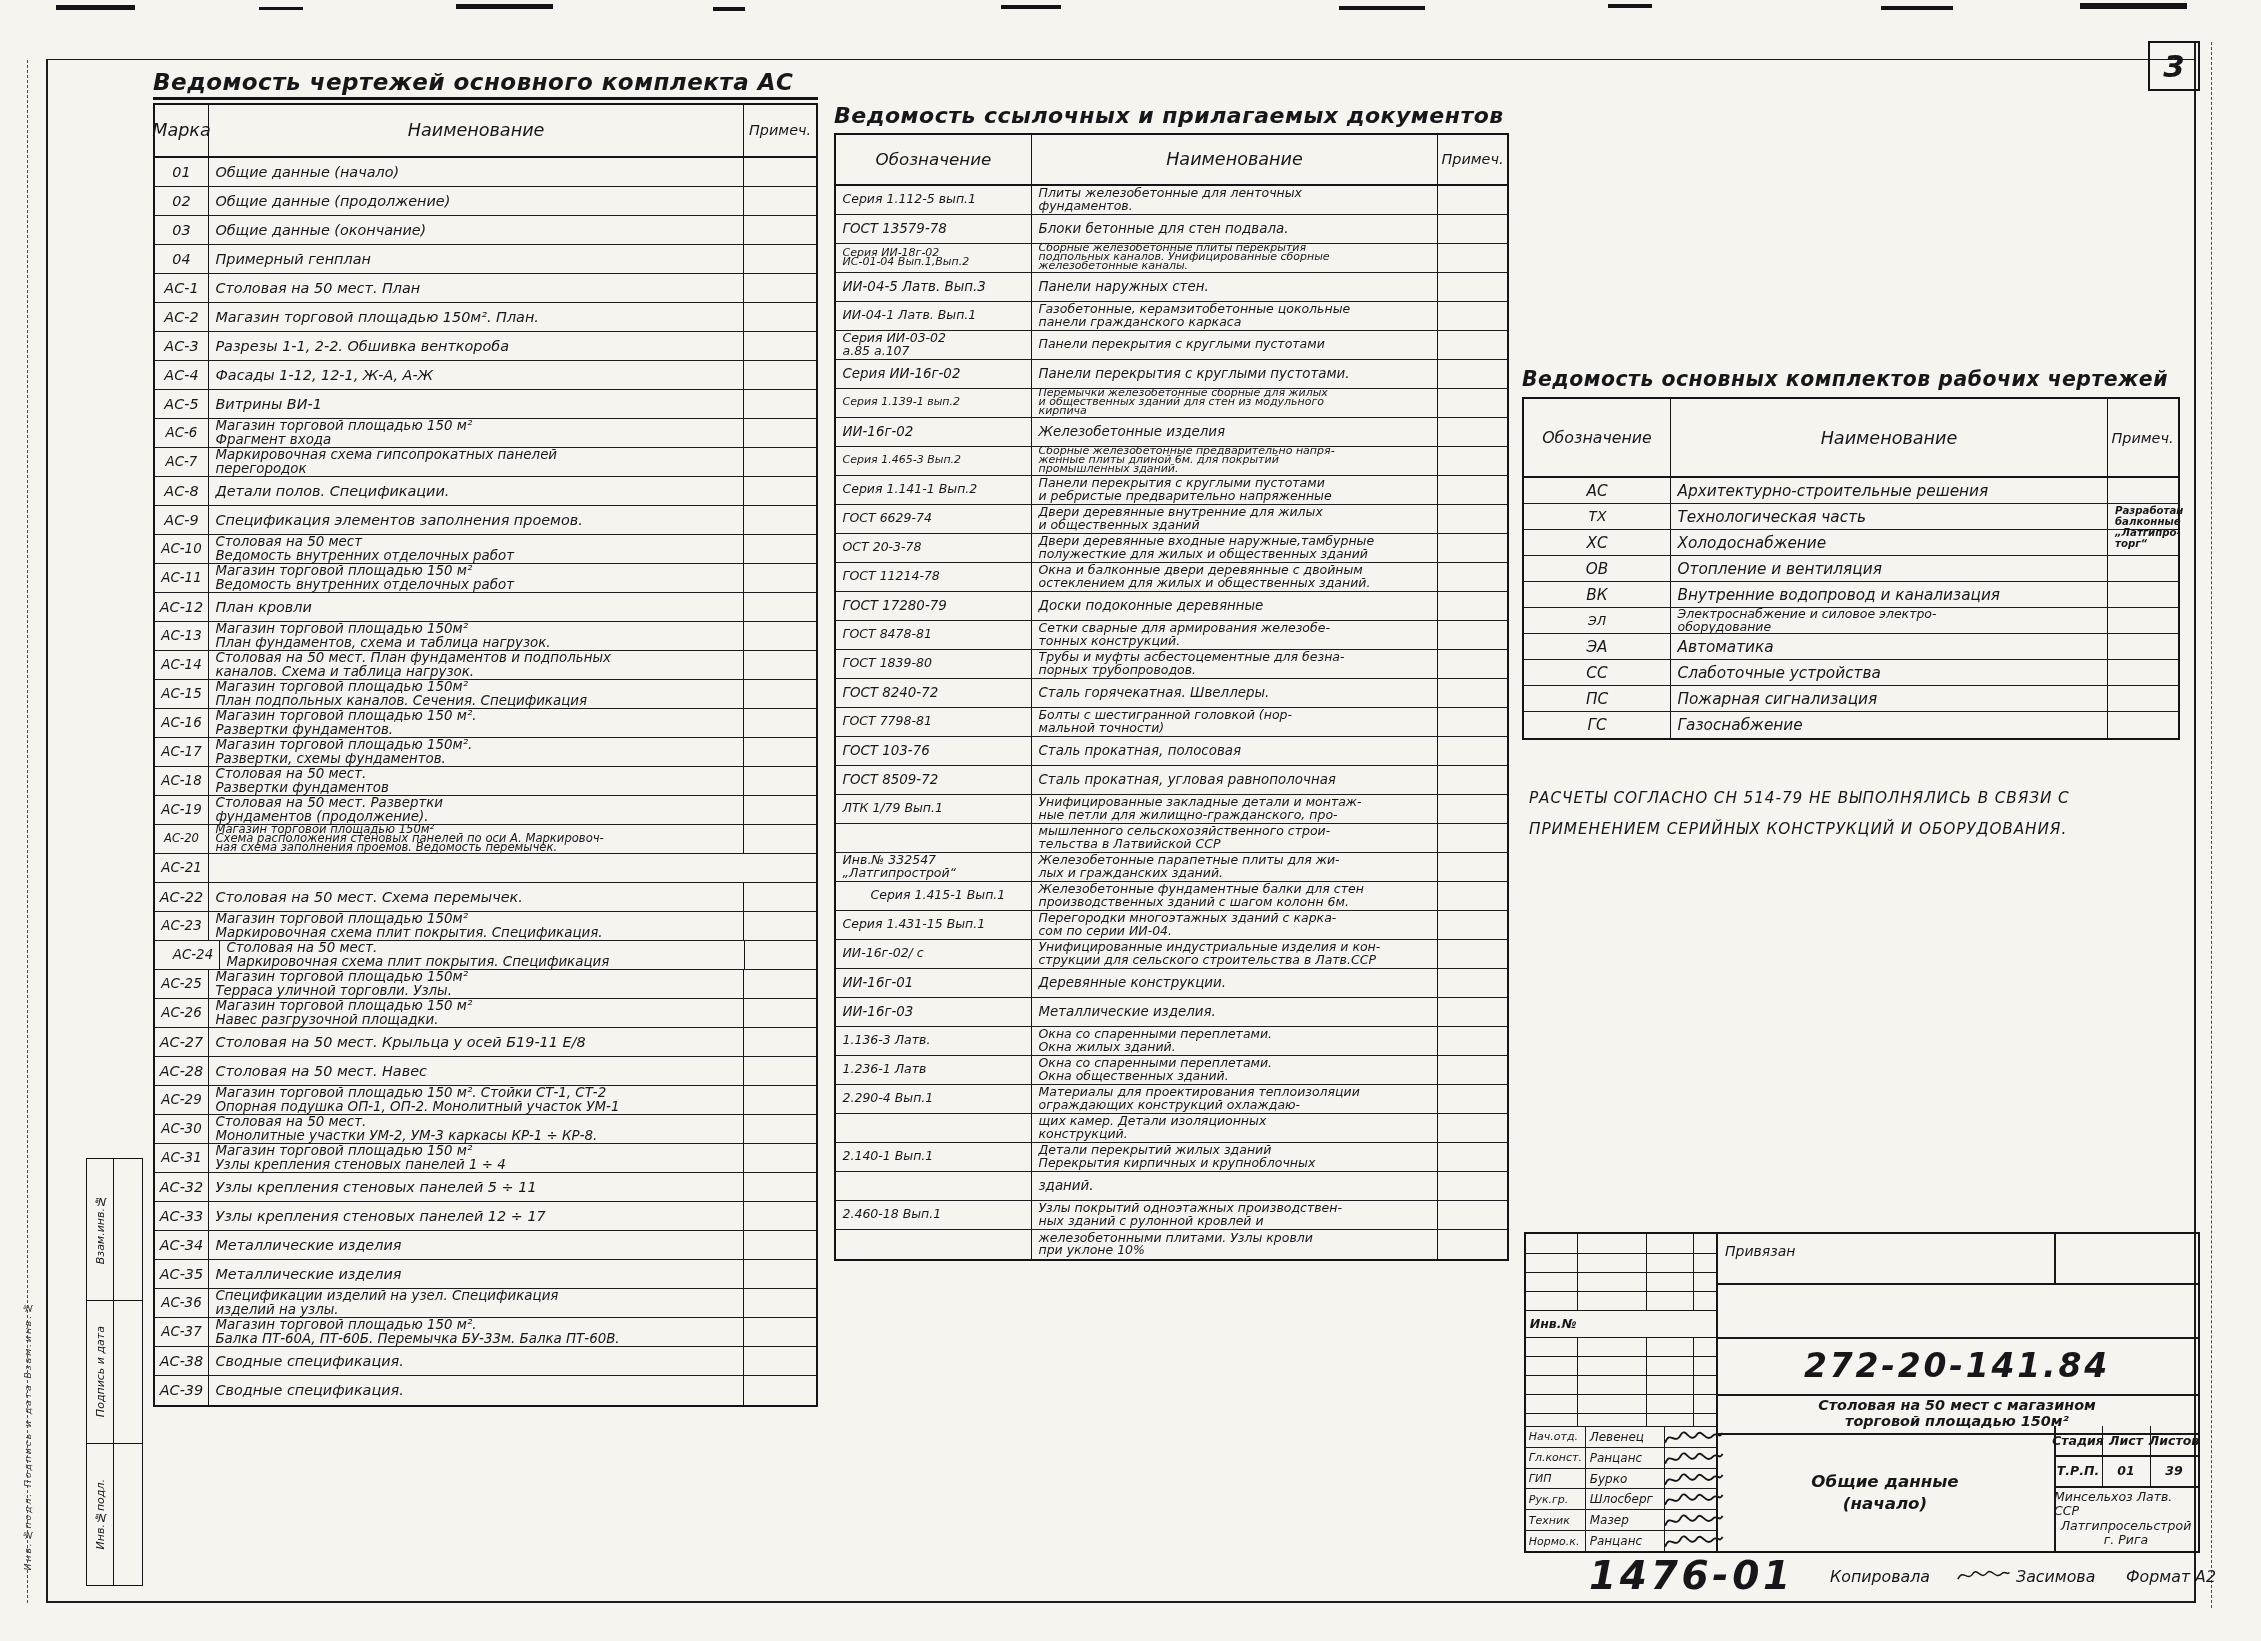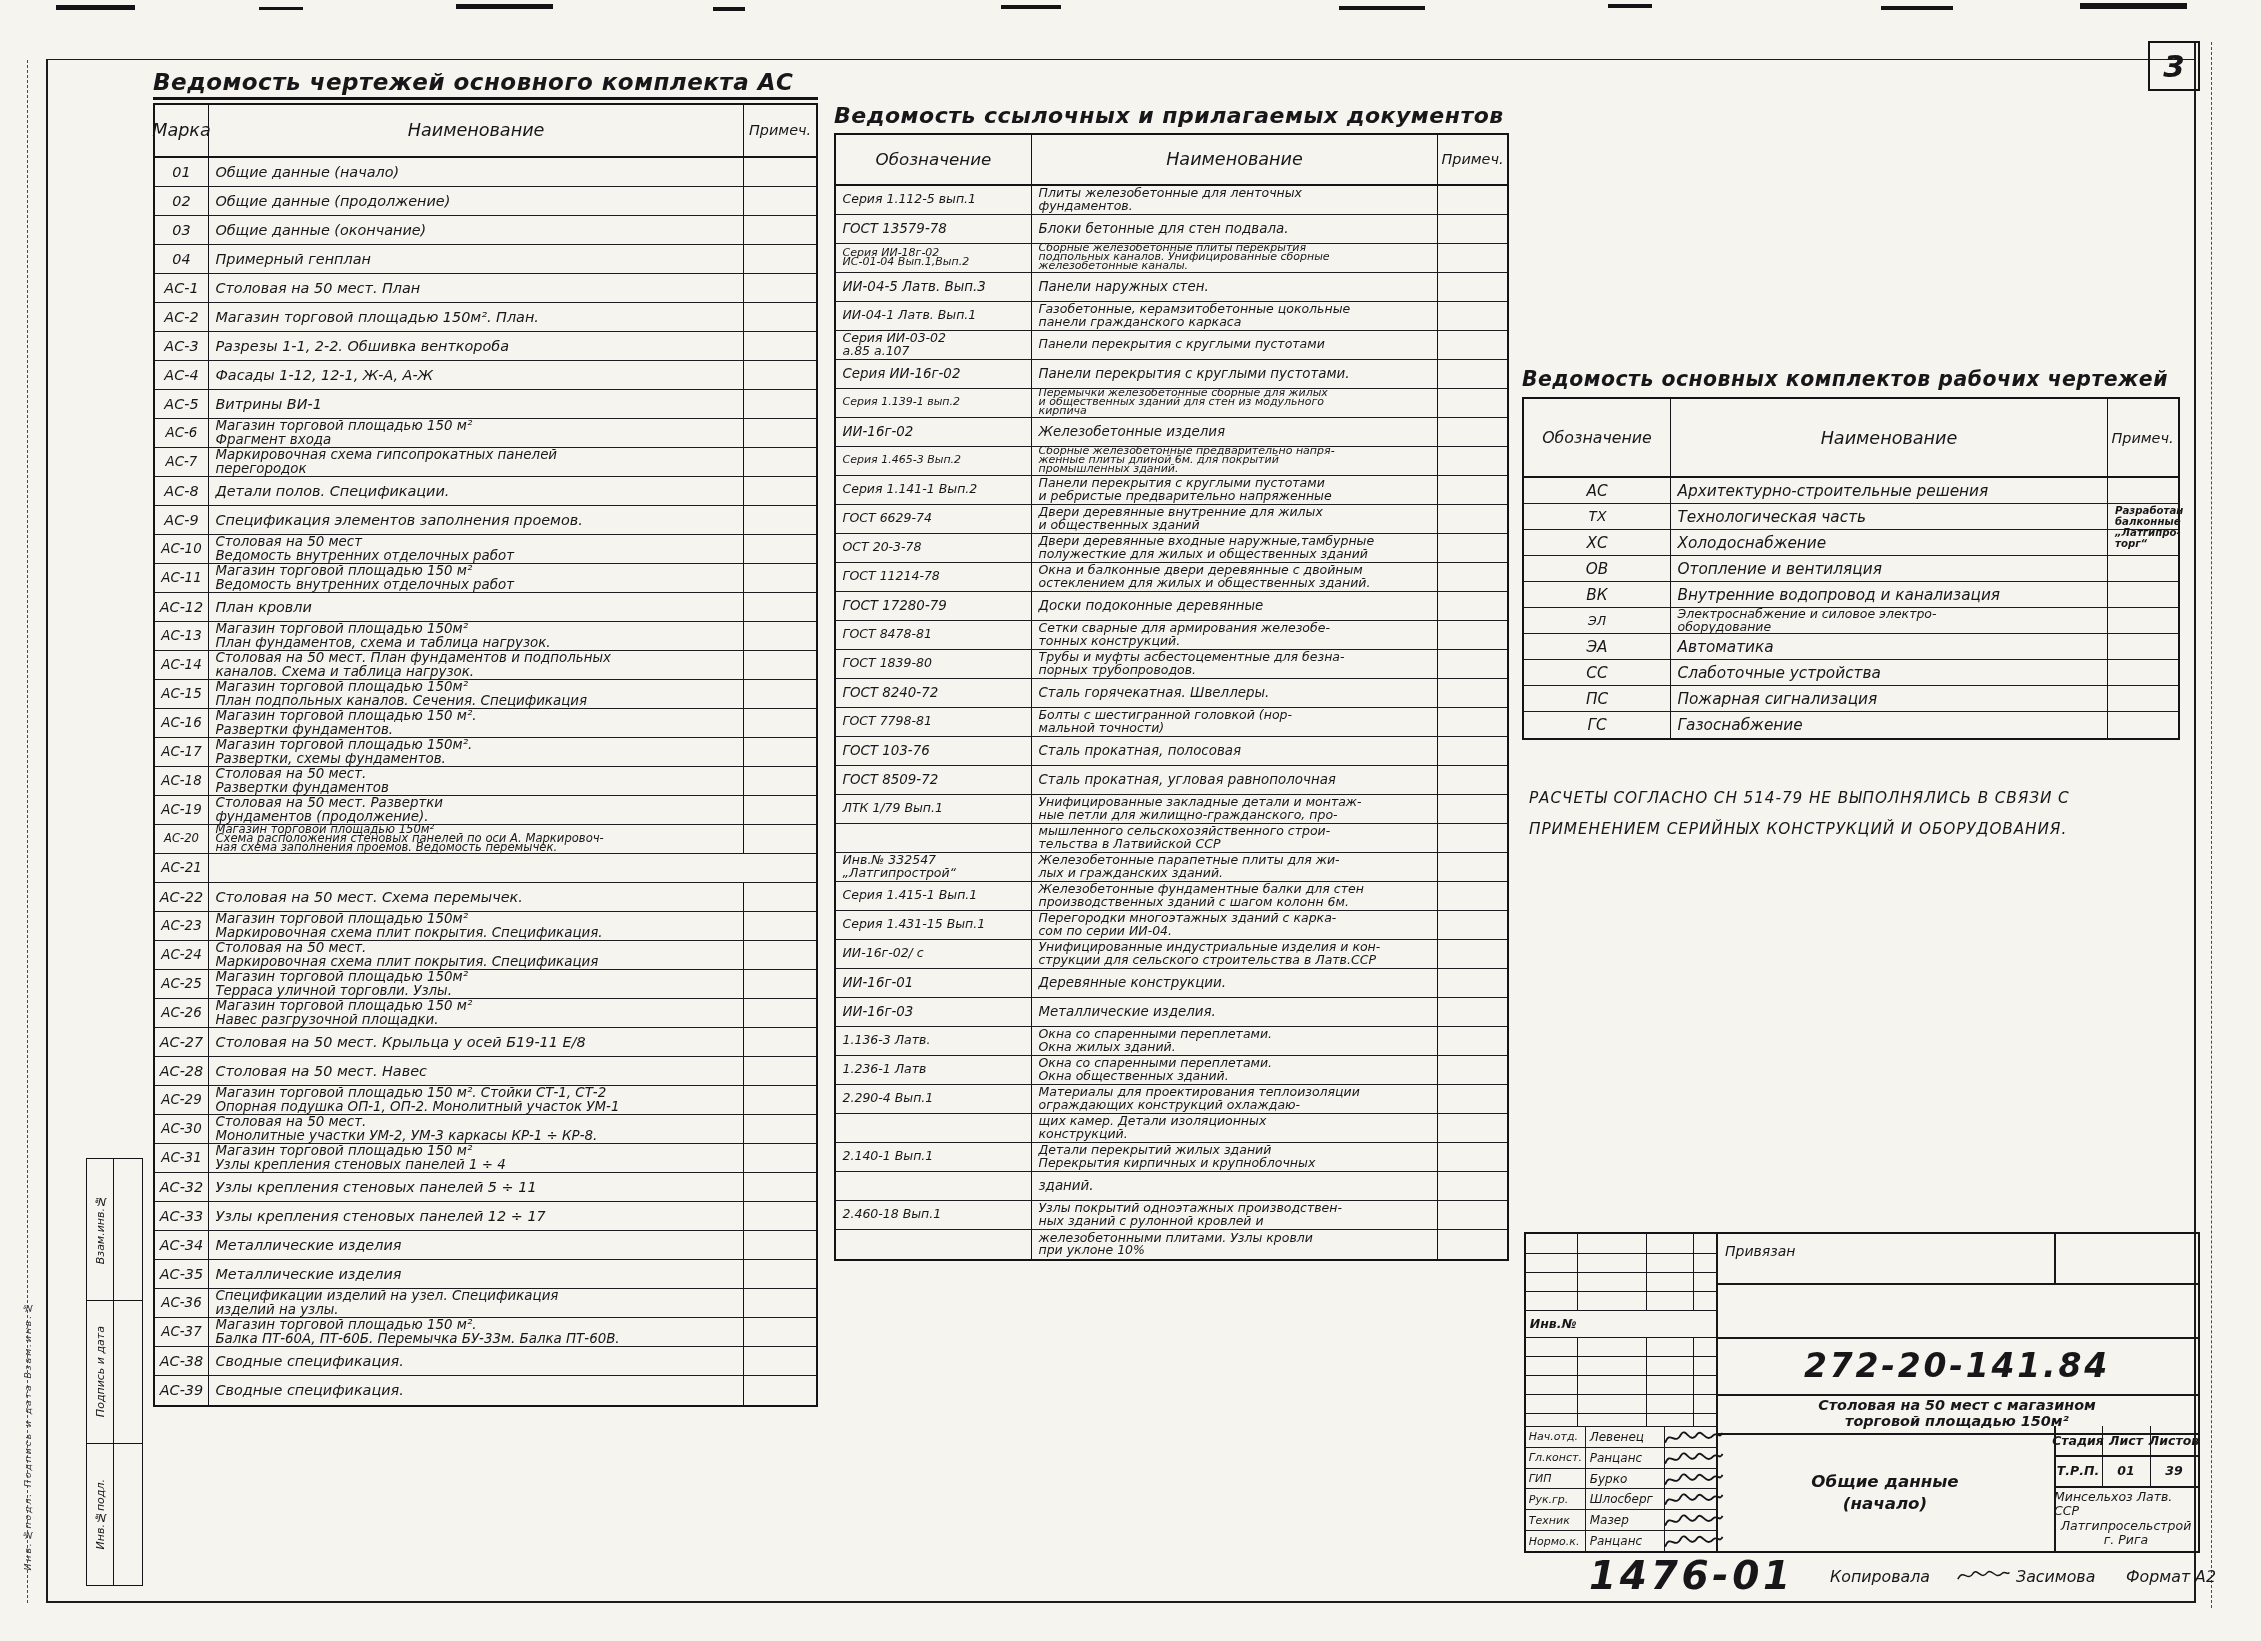--- a/index.html
+++ b/index.html
@@ -517,21 +517,21 @@
               <div class="lines l2">
                 <div class="ln">Магазин торговой площадью 150м²</div>
                 <div class="ln">Маркировочная схема плит покрытия. Спецификация.</div>
               </div>
             </div>
             <div class="tcell" style="width: 72px;">
               <div class="lines l2"></div>
             </div>
           </div>
           <div class="trow" style="height: 29px;">
-            <div class="tcell c-center" style="width: 54px;">
+            <div class="tcell c-center" style="width: 54px; margin-left: 12px;">
               <div class="lines l2">
                 <div class="ln">АС-24</div>
               </div>
             </div>
             <div class="tcell" style="width: 536px;">
               <div class="lines l2">
                 <div class="ln">Столовая на 50 мест.</div>
                 <div class="ln">Маркировочная схема плит покрытия. Спецификация</div>
               </div>
             </div>
@@ -1157,21 +1157,21 @@
               <div class="lines l2">
                 <div class="ln">Железобетонные парапетные плиты для жи-</div>
                 <div class="ln">лых и гражданских зданий.</div>
               </div>
             </div>
             <div class="tcell" style="width: 69px;">
               <div class="lines l2"></div>
             </div>
           </div>
           <div class="trow" style="height: 29px;">
-            <div class="tcell" style="width: 196px;">
+            <div class="tcell" style="width: 196px; padding-left: 28px;">
               <div class="lines l2">
                 <div class="ln">Серия 1.415-1 Вып.1</div>
               </div>
             </div>
             <div class="tcell" style="width: 406px;">
               <div class="lines l2">
                 <div class="ln">Железобетонные фундаментные балки для стен</div>
                 <div class="ln">производственных зданий с шагом колонн 6м.</div>
               </div>
             </div>

